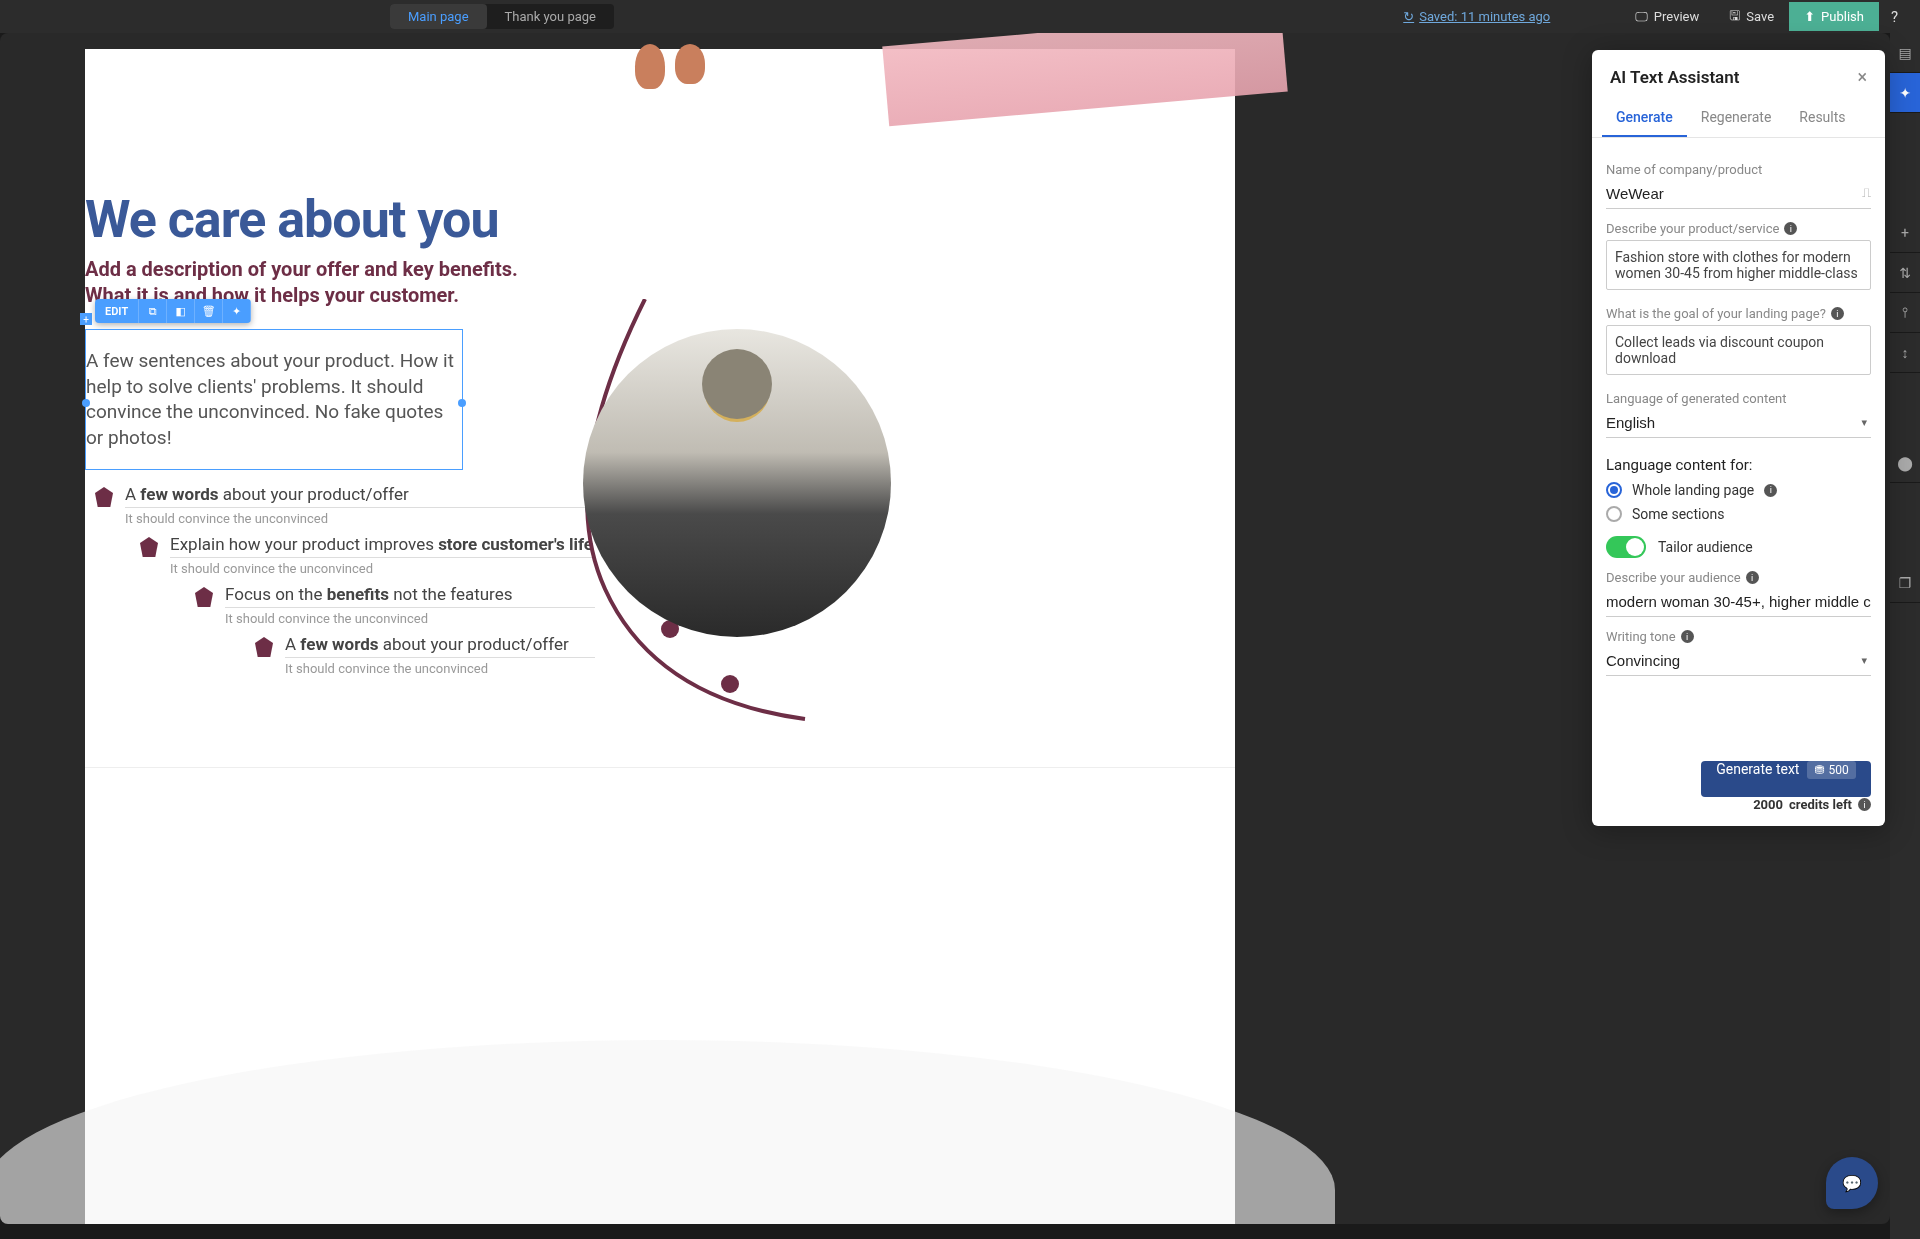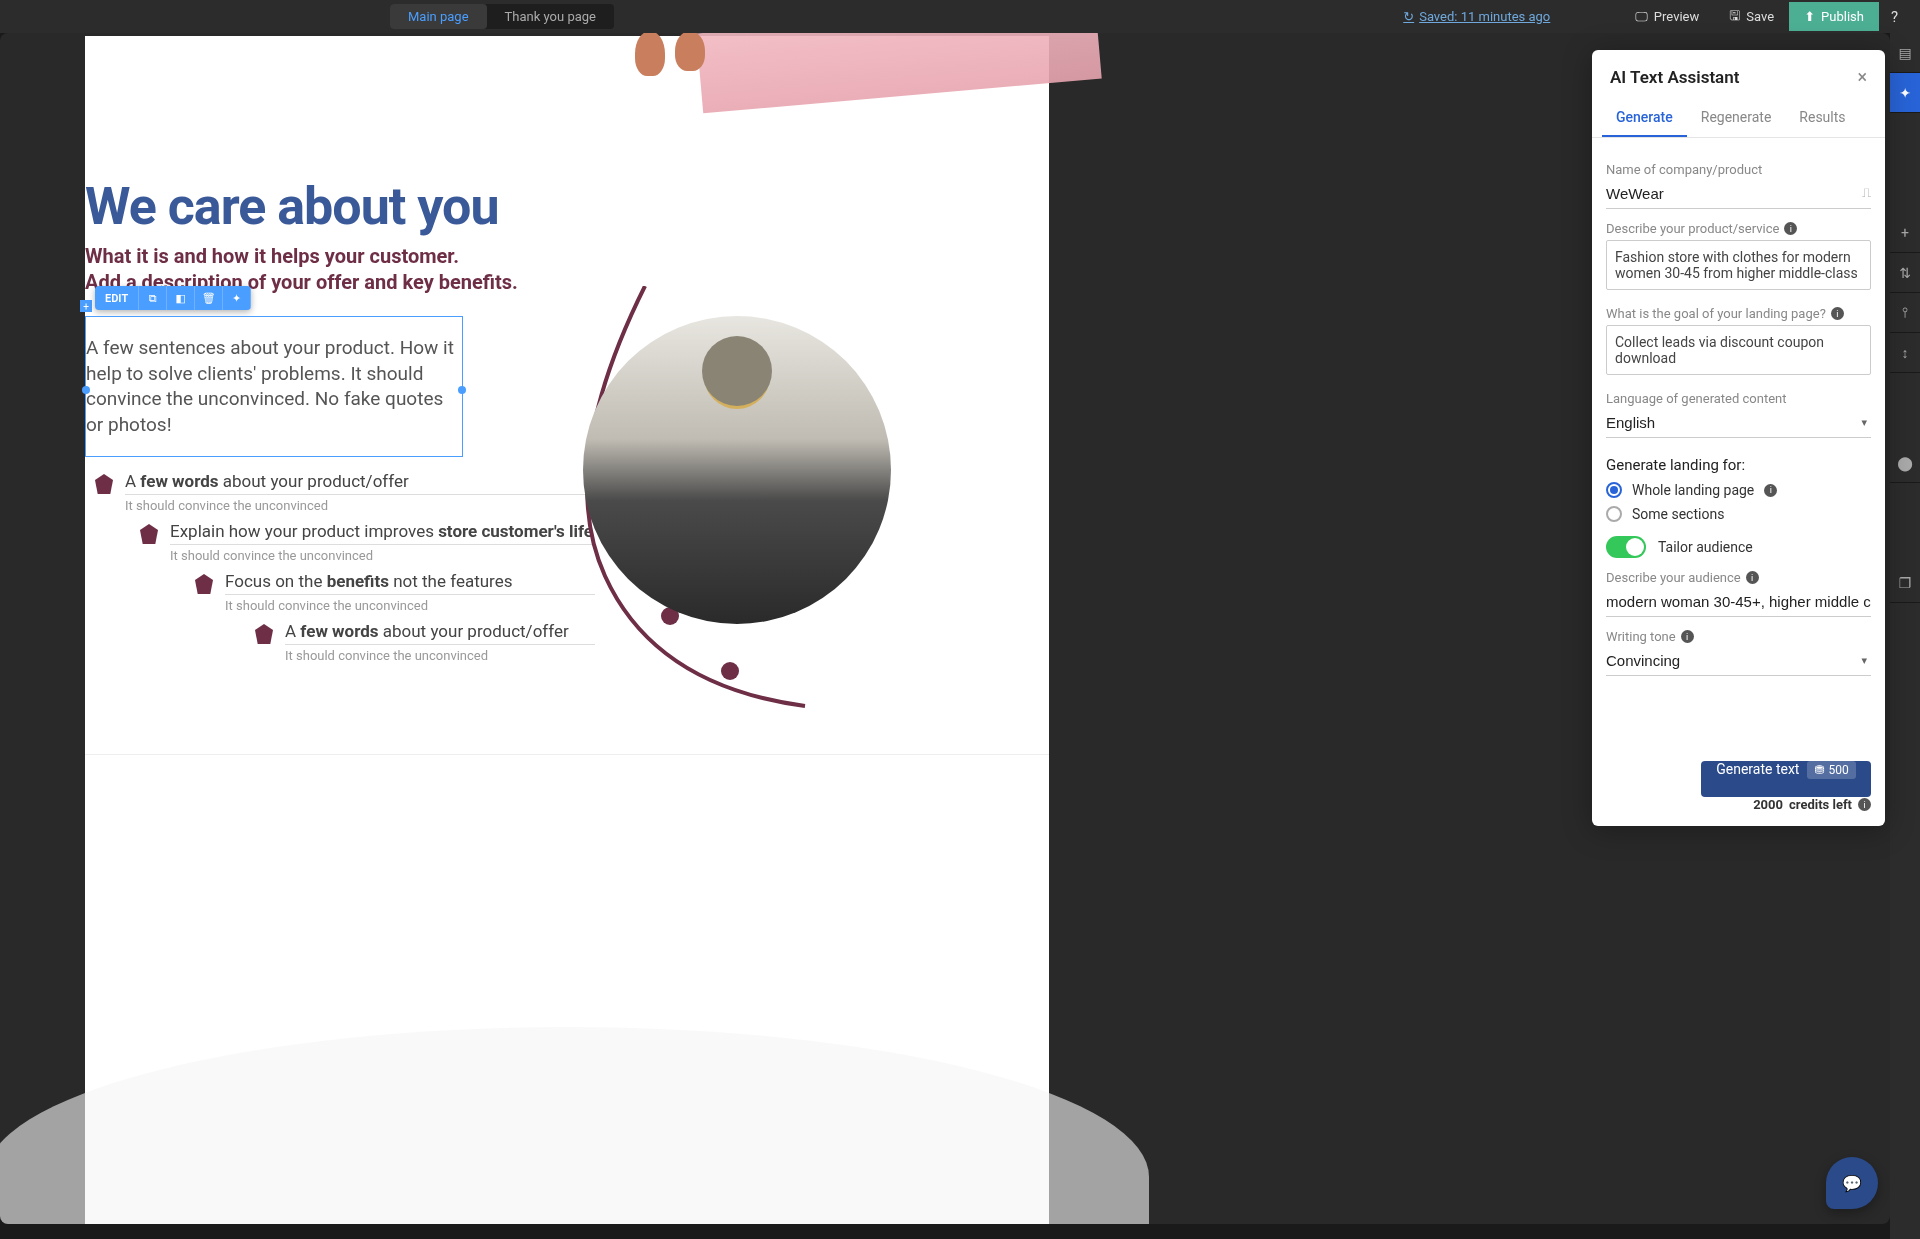--- a/index.html
+++ b/index.html
@@ -12,21 +12,21 @@
 .page-tab { padding: 5px 18px; font-size: 13px; color: #aaa; cursor: pointer; border-radius: 4px; }
 .page-tab.active { color: #4a9eff; background: #3a3a3a; }
 .top-actions { position: absolute; right: 10px; display: flex; align-items: center; gap: 0; }
 .saved-text { color: #6fa8dc; font-size: 13px; text-decoration: underline; margin-right: 70px; display: flex; align-items: center; gap: 5px; }
 .top-btn { display: flex; align-items: center; gap: 6px; padding: 7px 15px; color: #ddd; font-size: 13px; cursor: pointer; }
 .top-btn.publish { background: #4caf94; color: #fff; }
 .top-btn.help { padding: 7px 12px; font-size: 15px; }
 
 
 .canvas-wrap { position: absolute; top: 33px; left: 0; right: 30px; bottom: 15px; background: #292929; overflow: hidden; border-radius: 8px; }
-.canvas { position: absolute; top: 3px; left: 85px; width: 964px; height: 100%; background: #fff; }
+.canvas { position: absolute; top: 16px; left: 85px; width: 1150px; height: 100%; background: #fff; }
 
 
 .pink-deco { position: absolute; top: -20px; right: -50px; width: 400px; height: 80px; background: linear-gradient(180deg, #f2b8c0 0%, #e8a5b0 100%); transform: rotate(-5deg); opacity: 0.9; }
 .brown-shape { position: absolute; top: -5px; left: 550px; width: 90px; height: 40px; }
 .brown-shape::before, .brown-shape::after { content:""; position:absolute; width:30px; height:45px; background:#c97f5d; border-radius: 50% 50% 40% 40%; }
 .brown-shape::after { left:40px; height:40px; }
 
 
 .headline { position: absolute; top: 140px; left: 0; font-size: 52px; font-weight: 700; color: #3a5998; letter-spacing: -1px; }
 .subhead { position: absolute; top: 207px; left: 0; font-size: 20px; font-weight: 700; color: #6d2e46; line-height: 1.3; }
@@ -154,22 +154,22 @@
   </div>
 
   <div class="canvas-wrap">
     <div class="canvas">
       <div class="pink-deco"></div>
       <div class="brown-shape"></div>
       <div class="bg-curve"></div>
 
       <div class="headline">We care about you</div>
       <div class="subhead">
+        <div>Add a description of your offer and key benefits.</div>
         <div>What it is and how it helps your customer.</div>
-        <div>Add a description of your offer and key benefits.</div>
       </div>
 
       <div class="add-handle">+</div>
 
       <div class="mini-toolbar">
         <div class="mini-btn edit">EDIT</div>
         <div class="mini-btn">⧉</div>
         <div class="mini-btn">◧</div>
         <div class="mini-btn">🗑</div>
         <div class="mini-btn">✦</div>
@@ -257,21 +257,21 @@
       </div>
       <textarea class="field-ta" rows="2" style="">Collect leads via discount coupon download</textarea>
 
       <div class="field-label">Language of generated content</div>
       <div class="select-wrap">
         <select class="field-select">
           <option>English</option>
         </select>
       </div>
 
-      <div class="section-h">Generate landing for:</div>
+      <div class="section-h">Language content for:</div>
       <div class="radio-row">
         <div class="radio on"></div>
         <div class="radio-label">Whole landing page</div>
         <span class="info-dot">i</span>
       </div>
       <div class="radio-row">
         <div class="radio off"></div>
         <div class="radio-label">Some sections</div>
       </div>
 

